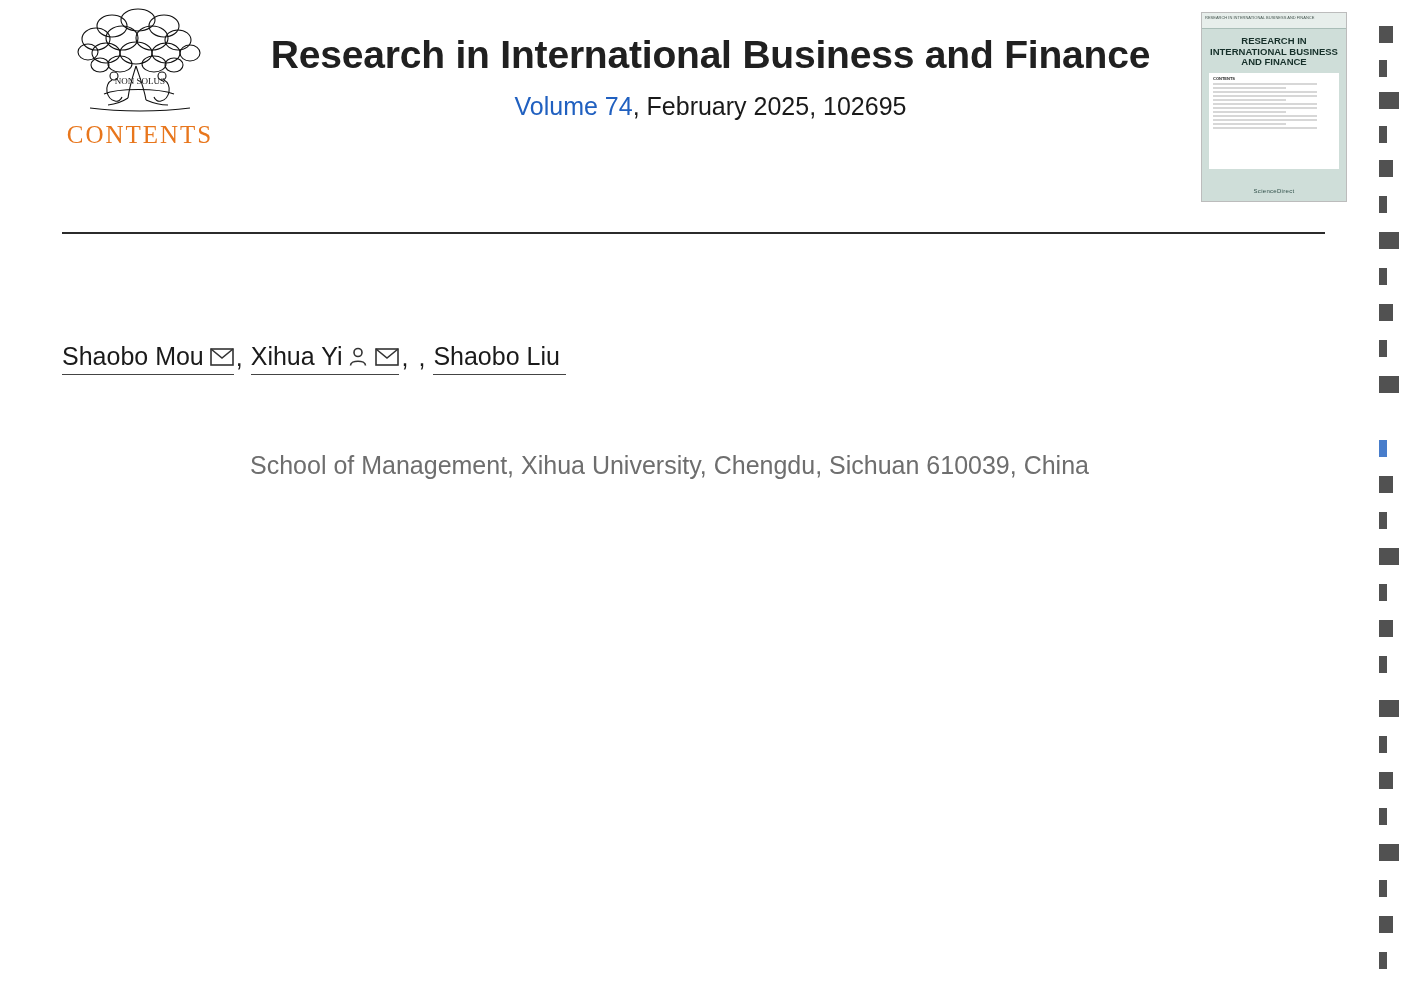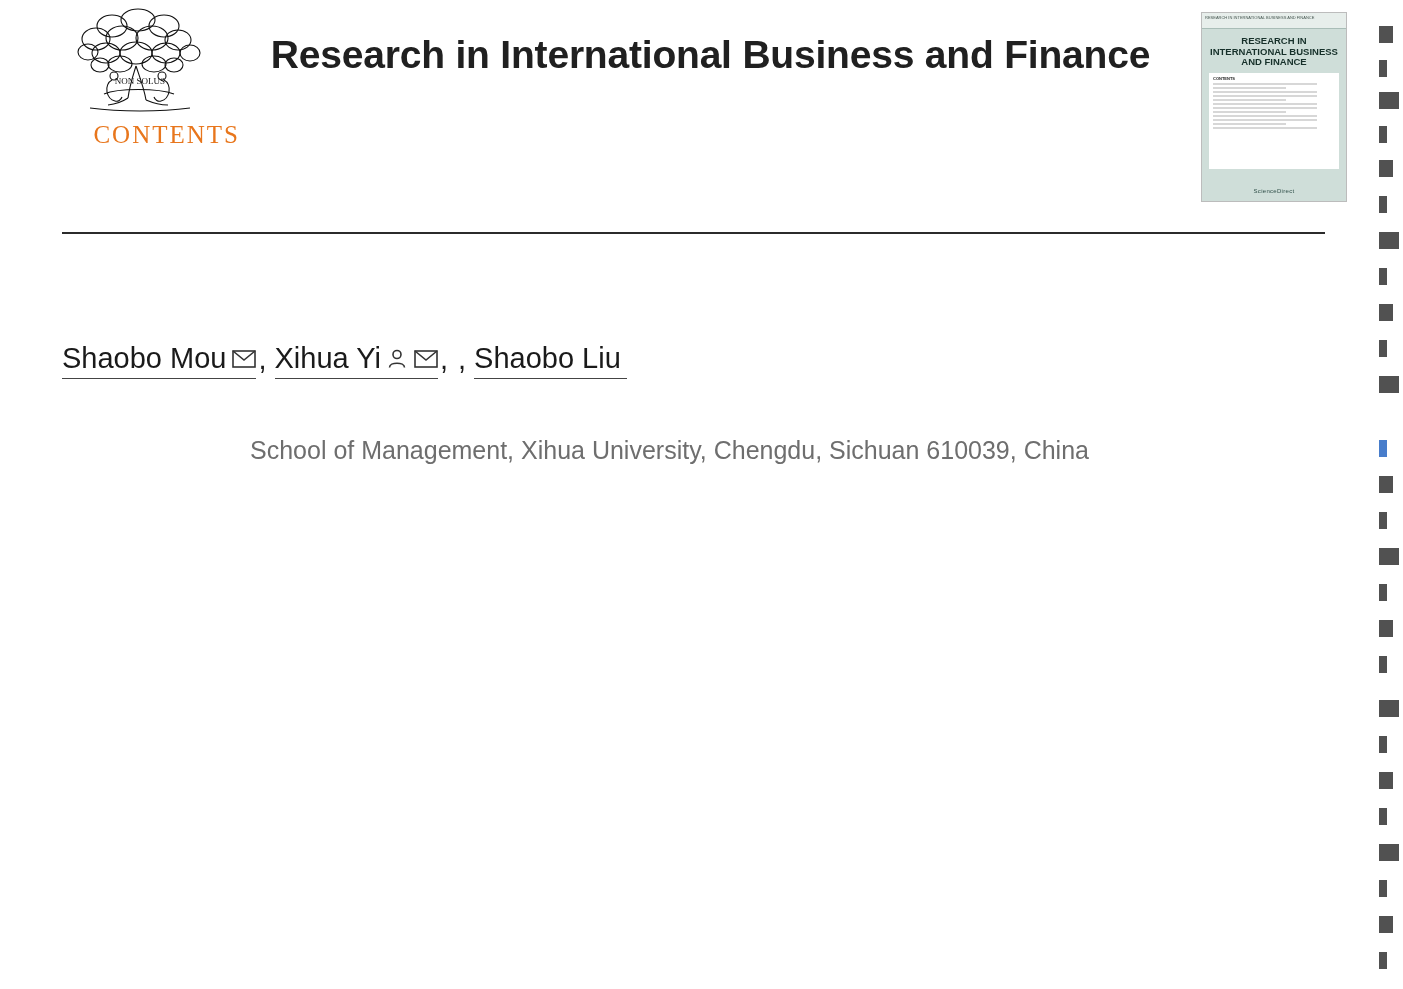--- a/index.html
+++ b/index.html
@@ -30,21 +30,21 @@
     align-items: flex-start;
     padding: 6px 0 0 0;
     height: 232px;
     box-sizing: border-box;
   }
 
   .elsevier-logo {
     width: 200px;
     margin-left: 40px;
     margin-top: 2px;
-    text-align: right;
+    text-align: center;
     flex: 0 0 auto;
   }
   .elsevier-tree {
     width: 160px;
     height: 112px;
     margin: 0 auto;
     display: block;
   }
   .elsevier-word {
     font-family: "Liberation Serif", serif;
@@ -163,21 +163,21 @@
     font-size: 58px;
     line-height: 1.27;
     color: #1a1a1a;
     margin: 0 78px 0 62px;
     font-weight: 400;
     letter-spacing: -0.3px;
   }
 
   .authors {
     margin: 56px 0 0 62px;
-    font-size: 29px;
+    font-size: 25px;
     color: #1a1a1a;
     display: flex;
     align-items: center;
     flex-wrap: wrap;
     gap: 0px;
   }
   .author {
     display: inline-flex;
     align-items: center;
     border-bottom: 1.5px solid #444;
@@ -195,21 +195,21 @@
     line-height: 1;
     color: #333;
   }
   .ico svg { display: block; }
   .sep {
     margin: 0 8px 0 2px;
     padding-bottom: 3px;
   }
 
   .affiliation {
-    margin-top: 57px;
+    margin-top: 76px;
     text-align: center;
     font-size: 25px;
     color: #6e6e6e;
     padding-right: 64px;
   }
 
   
   .edge-strip {
     position: absolute;
     top: 0;
@@ -272,20 +272,21 @@
 
           <path d="M30 100 C60 104, 100 104, 130 100"></path>
         </g>
         <text x="80" y="76" font-family="Liberation Serif, serif" font-size="9" text-anchor="middle" fill="#111">NON SOLUS</text>
       </svg>
       <div class="elsevier-word">CONTENTS</div>
     </div>
 
     <div class="journal-block">
       <div class="journal-title">Research in International Business and Finance</div>
+      <div class="journal-issue"><a class="vol-link" href="#">Volume 74</a><span>, February 2025, 102695</span></div>
     </div>
 
     <div class="cover-wrap">
       <div class="cover">
         <div class="cov-top">RESEARCH IN INTERNATIONAL BUSINESS AND FINANCE</div>
         <div class="cov-title">RESEARCH IN INTERNATIONAL BUSINESS AND FINANCE</div>
         <div class="cov-body">
           <div class="cb-head">CONTENTS</div>
           <div class="cov-line m"></div>
           <div class="cov-line s"></div>

